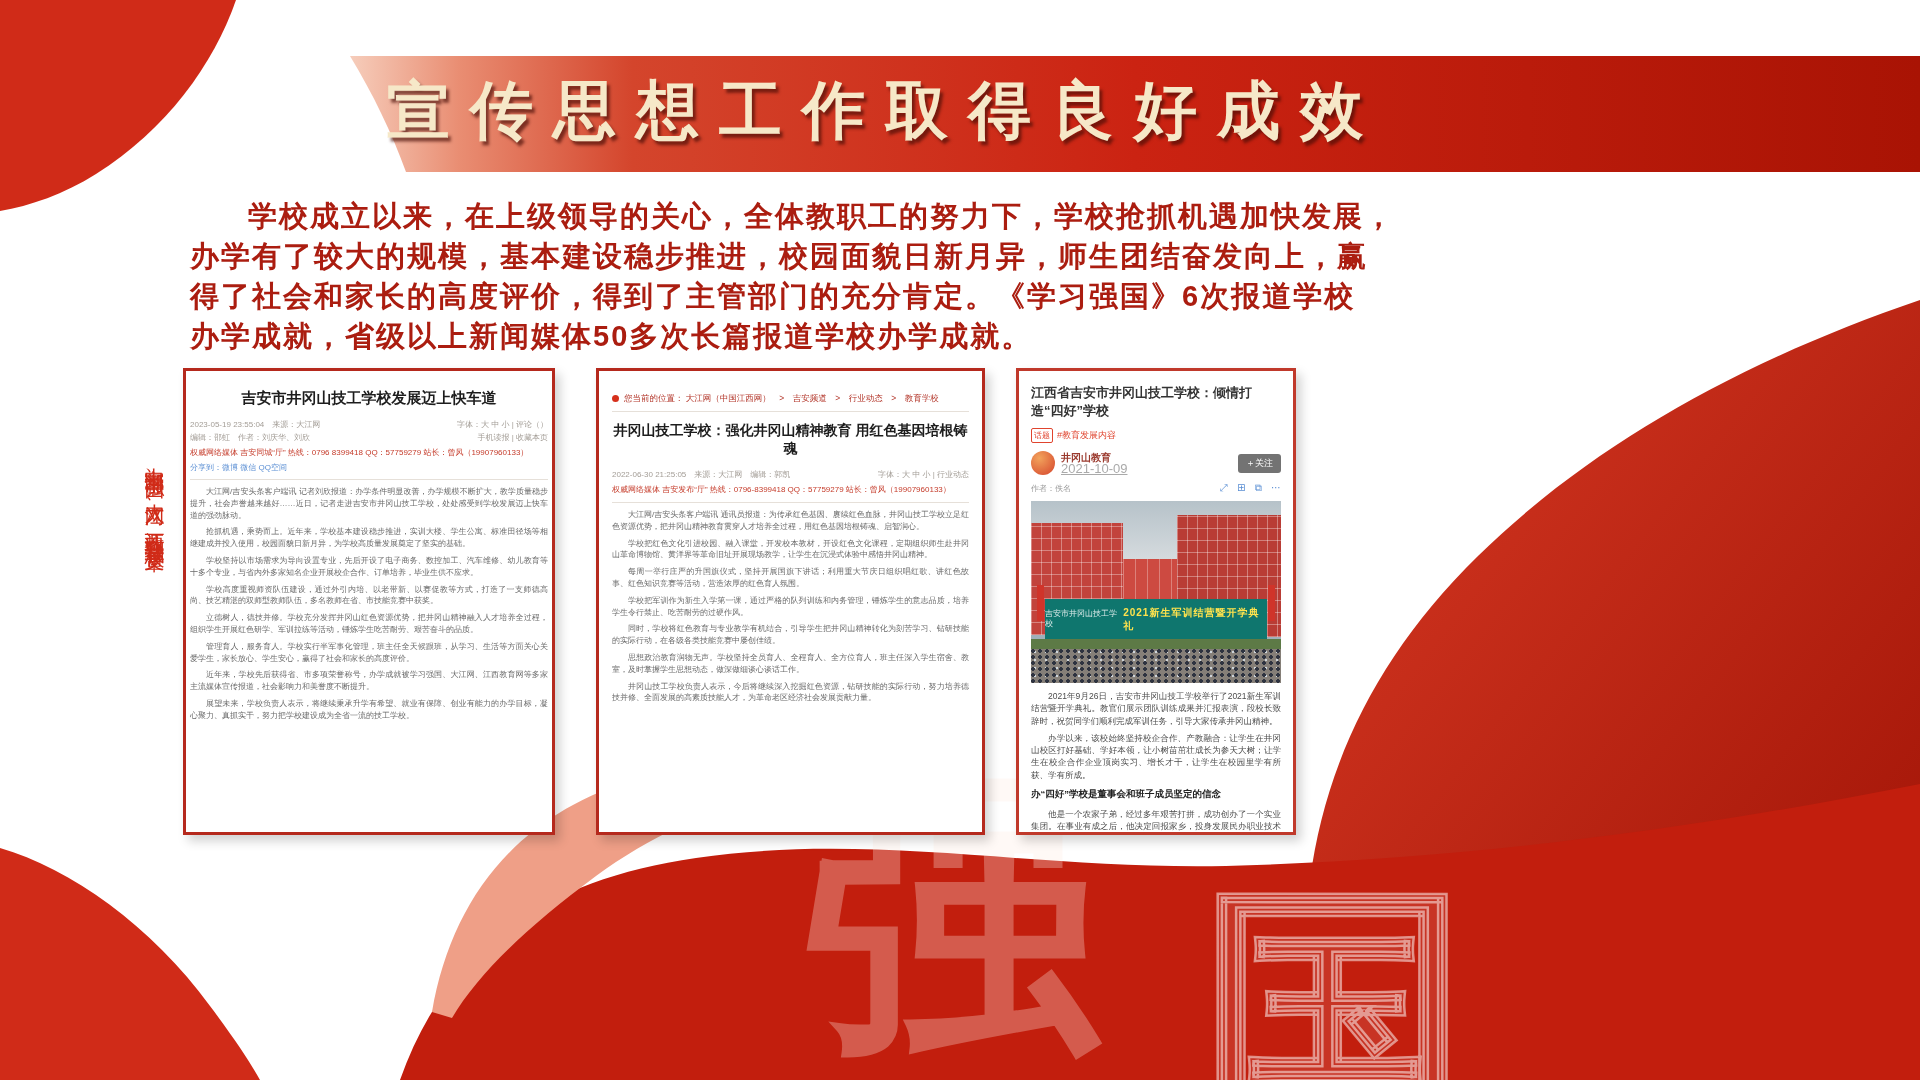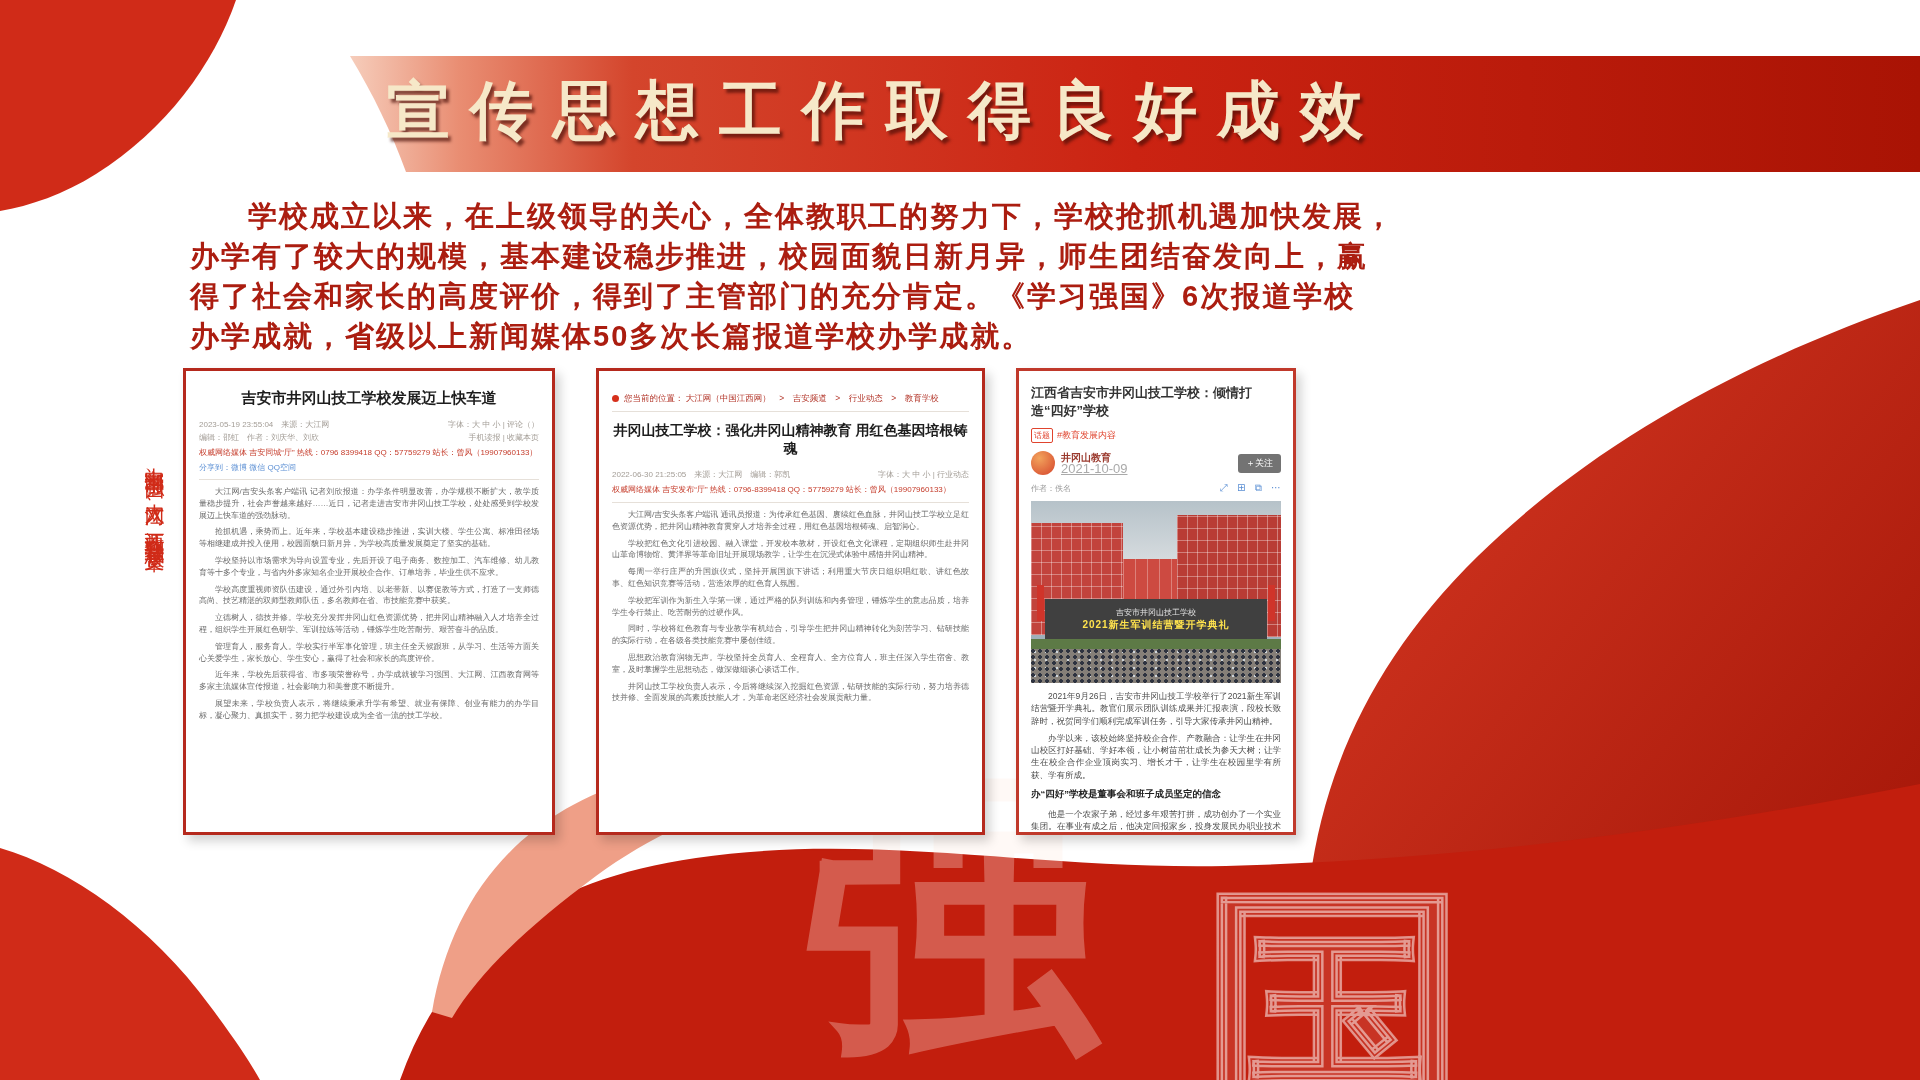--- a/index.html
+++ b/index.html
@@ -9,21 +9,21 @@
   .banner-title{position:absolute;left:330px;top:58px;width:1110px;margin:0;z-index:2;
     text-align:center;font-size:63px;line-height:105px;font-weight:bold;letter-spacing:20px;
     color:#f6e8c8;text-shadow:3px 4px 3px rgba(70,12,6,.65);}
   .intro{position:absolute;left:190px;top:196px;width:1345px;z-index:2;
     font-size:29px;font-weight:bold;color:#ab1d10;line-height:40px;letter-spacing:2px;}
   .intro-line.indent{text-indent:2em;}
   .side-note{position:absolute;left:142px;top:452px;z-index:2;writing-mode:vertical-rl;
     text-orientation:upright;font-size:20px;letter-spacing:2px;color:#d02b18;}
   .card{position:absolute;top:368px;height:467px;background:#fff;border:3px solid #b5291d;
     box-shadow:5px 6px 10px rgba(0,0,0,.18);box-sizing:border-box;overflow:hidden;z-index:3;}
-  .card1{left:183px;width:372px;padding:14px 13px;}
+  .card1{left:183px;width:372px;padding:14px 4px;}
   .card2{left:596px;width:389px;padding:20px 13px;}
   .card3{left:1016px;width:280px;padding:11px 12px;border-color:#c0392b;}
   .a-title{font-size:15px;font-weight:bold;color:#1d1d1d;text-align:center;margin:4px 0 10px;}
   .meta-row{display:flex;justify-content:space-between;font-size:8px;color:#a39d96;line-height:13px;}
   .contact{font-size:8px;color:#c53b2a;margin-top:3px;line-height:12px;}
   .share{font-size:8px;color:#5b8fd4;margin-top:3px;}
   hr.div{border:0;border-top:1px solid #e6e0d9;margin:6px 0;}
   .body{font-size:8px;color:#6a6a6a;line-height:11.8px;text-align:justify;margin-top:4px;}
   .body p{margin:0 0 5px;text-indent:2em;}
   .crumb{display:flex;align-items:center;gap:5px;font-size:8.5px;color:#b3362a;line-height:14px;}
@@ -46,22 +46,22 @@
   .sky{position:absolute;left:0;top:0;right:0;height:64px;background:linear-gradient(#b6c2c9,#d8dde0);}
   .bldg{position:absolute;background:
     repeating-linear-gradient(90deg,rgba(255,255,255,.35) 0 1px,transparent 1px 10px),
     repeating-linear-gradient(0deg,rgba(255,255,255,.35) 0 1px,transparent 1px 12px),#c2433c;}
   .bl{left:0;top:22px;width:92px;height:112px;}
   .br{right:0;top:14px;width:104px;height:122px;background:
     repeating-linear-gradient(90deg,rgba(255,255,255,.35) 0 1px,transparent 1px 10px),
     repeating-linear-gradient(0deg,rgba(255,255,255,.35) 0 1px,transparent 1px 12px),#b93c35;}
   .bm{left:92px;right:104px;top:58px;height:66px;background:
     repeating-linear-gradient(90deg,rgba(255,255,255,.3) 0 1px,transparent 1px 12px),#cd4a41;}
-  .stage{position:absolute;left:14px;right:14px;top:98px;height:40px;background:#404040;
-    display:flex;flex-direction:column;align-items:center;justify-content:center;}
+  .stage{position:absolute;left:14px;right:14px;top:98px;height:40px;background:#0f766e;
+    display:flex;align-items:center;justify-content:center;}
   .stage-sub{font-size:8px;color:#fff;opacity:.85;line-height:10px;}
   .stage-main{font-size:10px;font-weight:bold;color:#ffe34d;letter-spacing:1px;line-height:13px;}
   .flag{position:absolute;width:7px;height:36px;top:84px;background:#d0342a;}
   .f1{left:6px;} .f2{right:6px;}
   .hedge{position:absolute;left:0;right:0;top:138px;height:10px;background:#5d7a46;}
   .crowd{position:absolute;left:0;right:0;top:148px;bottom:0;background:
     radial-gradient(circle at 2px 2px,#2e3340 1.6px,transparent 2px) 0 0/7px 6px,
     radial-gradient(circle at 4px 3px,#cdd4da 1.2px,transparent 1.6px) 0 0/11px 8px,#857f78;}
   .a3-body{font-size:8.5px;line-height:12.3px;color:#4c4c4c;text-align:justify;margin-top:7px;}
   .a3-body p{margin:0 0 5px;text-indent:2em;}

